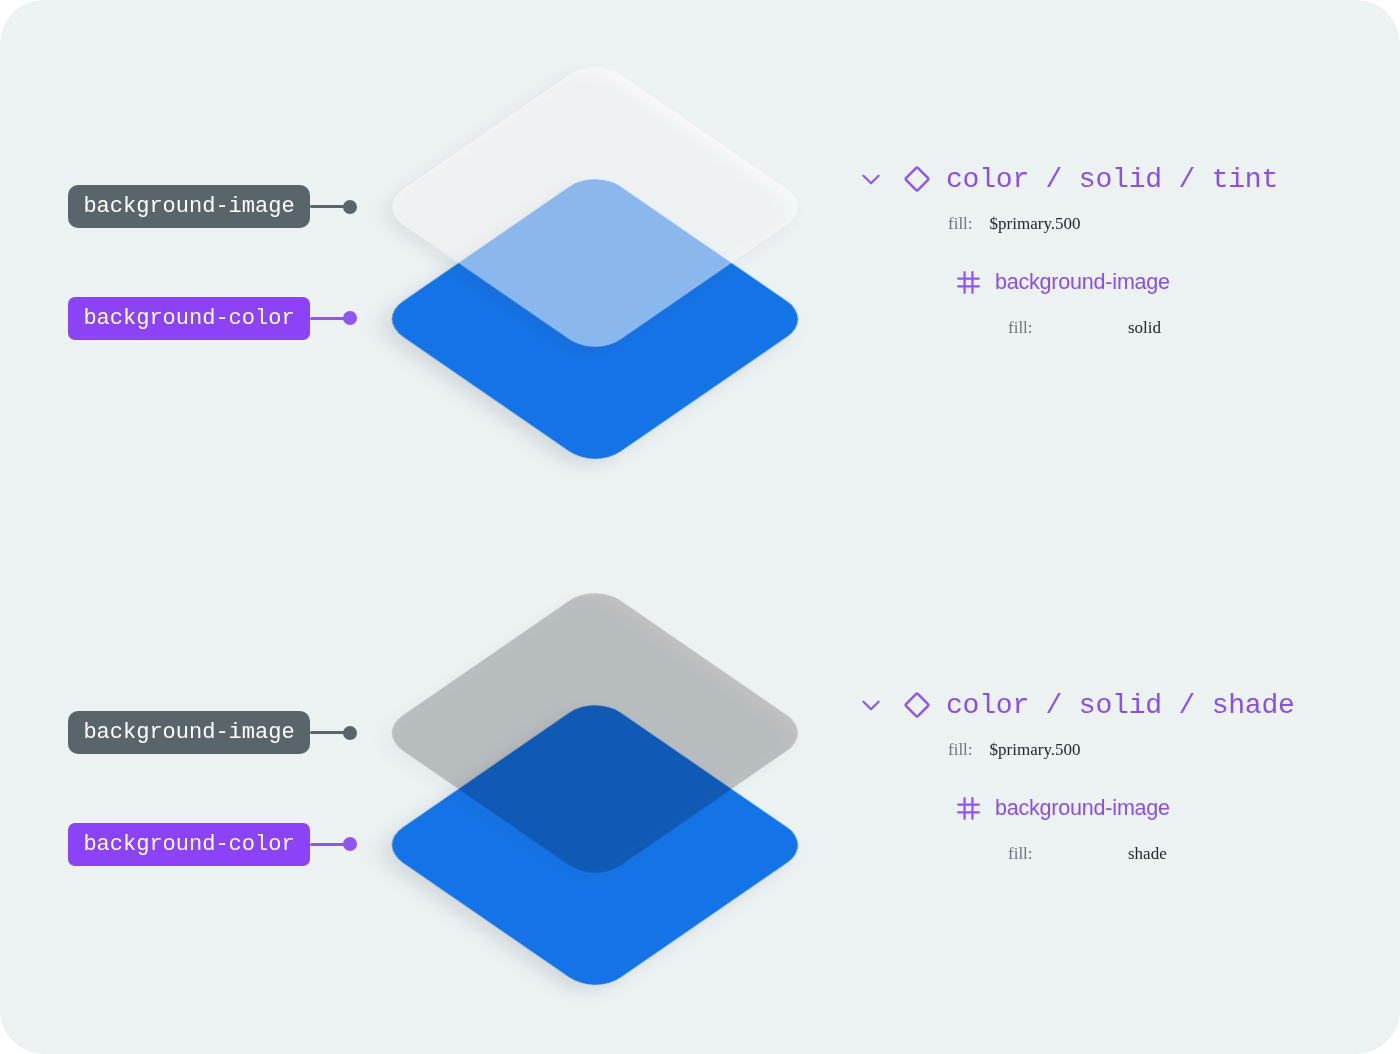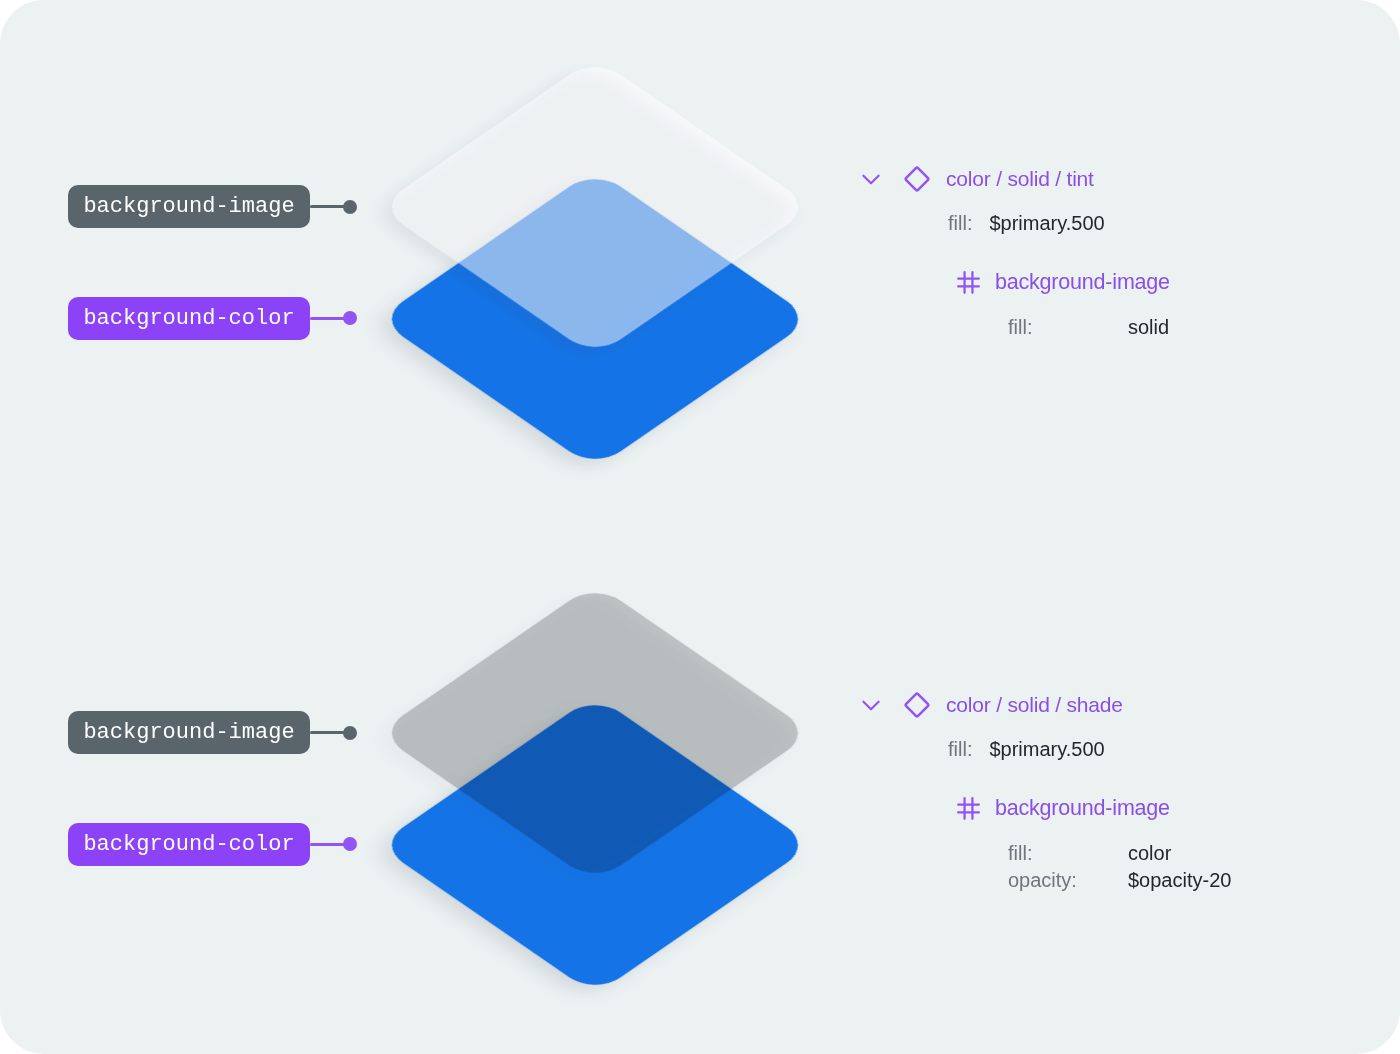--- a/index.html
+++ b/index.html
@@ -17,21 +17,21 @@
 
   
   .pill {
     position: absolute; left: 68px; width: 242px; height: 43px;
     border-radius: 10px;
     display: flex; align-items: center; justify-content: center;
     font-family: "Liberation Mono", "DejaVu Sans Mono", monospace;
     font-size: 22px; color: #FFFFFF; white-space: nowrap;
   }
   .pill.image { top: 185px; background: var(--pill-gray, #59646B); }
-  .pill.color { top: 297px; background: var(--pill-purple, #8C42F6); }
+  .pill.color { top: 297px; background: var(--pill-purple, #8C42F6); border-radius: 7px; }
 
   .connector-line { position: absolute; left: 310px; width: 35px; height: 3px; border-radius: 2px; }
   .connector-line.image { top: 205px; background: var(--pill-gray, #59646B); }
   .connector-line.color { top: 317px; background: var(--purple-accent, #9254F2); }
   .connector-dot { position: absolute; left: 343px; width: 14px; height: 14px; border-radius: 50%; }
   .connector-dot.image { top: 200px; background: var(--pill-gray, #59646B); }
   .connector-dot.color { top: 311px; background: var(--purple-accent, #9254F2); }
 
   
   .diamonds { position: absolute; left: 375px; top: 55px; overflow: visible; }
@@ -41,25 +41,25 @@
   }
   .diamond-image { filter: drop-shadow(0 12px 8px rgba(45, 65, 85, 0.16)); }
   .diamond-image.white { fill: #FFFFFF; fill-opacity: 0.5; }
   .diamond-image.black { fill: #000000; fill-opacity: 0.2; }
 
   
   .token-header { position: absolute; left: 858px; top: 163px; height: 32px; display: flex; align-items: center; color: var(--purple-accent, #9254F2); }
   .chevron-icon { width: 26px; height: 26px; margin-right: 18px; flex: none; }
   .diamond-icon { width: 30px; height: 30px; margin-right: 14px; flex: none; }
   .token-title {
-    font-family: Liberation Sans, sans-serif; font-size: 21px;
+    font-family: Liberation Mono, monospace; font-size: 28px;
     color: var(--text-purple, #8A4FE8); white-space: nowrap; letter-spacing: -0.2px;
   }
 
-  .mono { font-family: Liberation Sans, sans-serif; font-size: 20px; white-space: nowrap; }
+  .mono { font-family: Liberation Serif, serif; font-size: 17px; white-space: nowrap; }
   .mono-label { color: var(--mono-label, #6F767C); }
   .mono-value { color: var(--mono-value, #23282D); }
 
   .token-fill-line { position: absolute; left: 948px; top: 210px; line-height: 27px; }
   .token-fill-line .mono-value { margin-left: 17px; }
 
   .layer-header { position: absolute; left: 955px; top: 266px; height: 32px; display: flex; align-items: center; color: var(--purple-accent, #9254F2); }
   .frame-icon { width: 27px; height: 27px; margin-right: 13px; flex: none; }
   .layer-title {
     font-family: "Liberation Sans", sans-serif; font-size: 21.5px;
@@ -149,22 +149,19 @@
 
     <div class="layer-header">
       <svg class="frame-icon" viewBox="0 0 24 24">
         <path d="M8.5 2.8 V21.2 M15.5 2.8 V21.2 M2.8 8.5 H21.2 M2.8 15.5 H21.2" fill="none" stroke="currentColor" stroke-width="2" stroke-linecap="round"></path>
       </svg>
       <span class="layer-title">background-image</span>
     </div>
 
     <div class="layer-props mono">
       <div class="prop-row">
-        <span class="mono-label">fill:</span><span class="mono-value">color</span>
-      </div>
-      <div class="prop-row">
-        <span class="mono-label">opacity:</span><span class="mono-value">$opacity-20</span>
+        <span class="mono-label">fill:</span><span class="mono-value">shade</span>
       </div>
     </div>
 
   </section>
 
 </div>
 
 </body></html>

